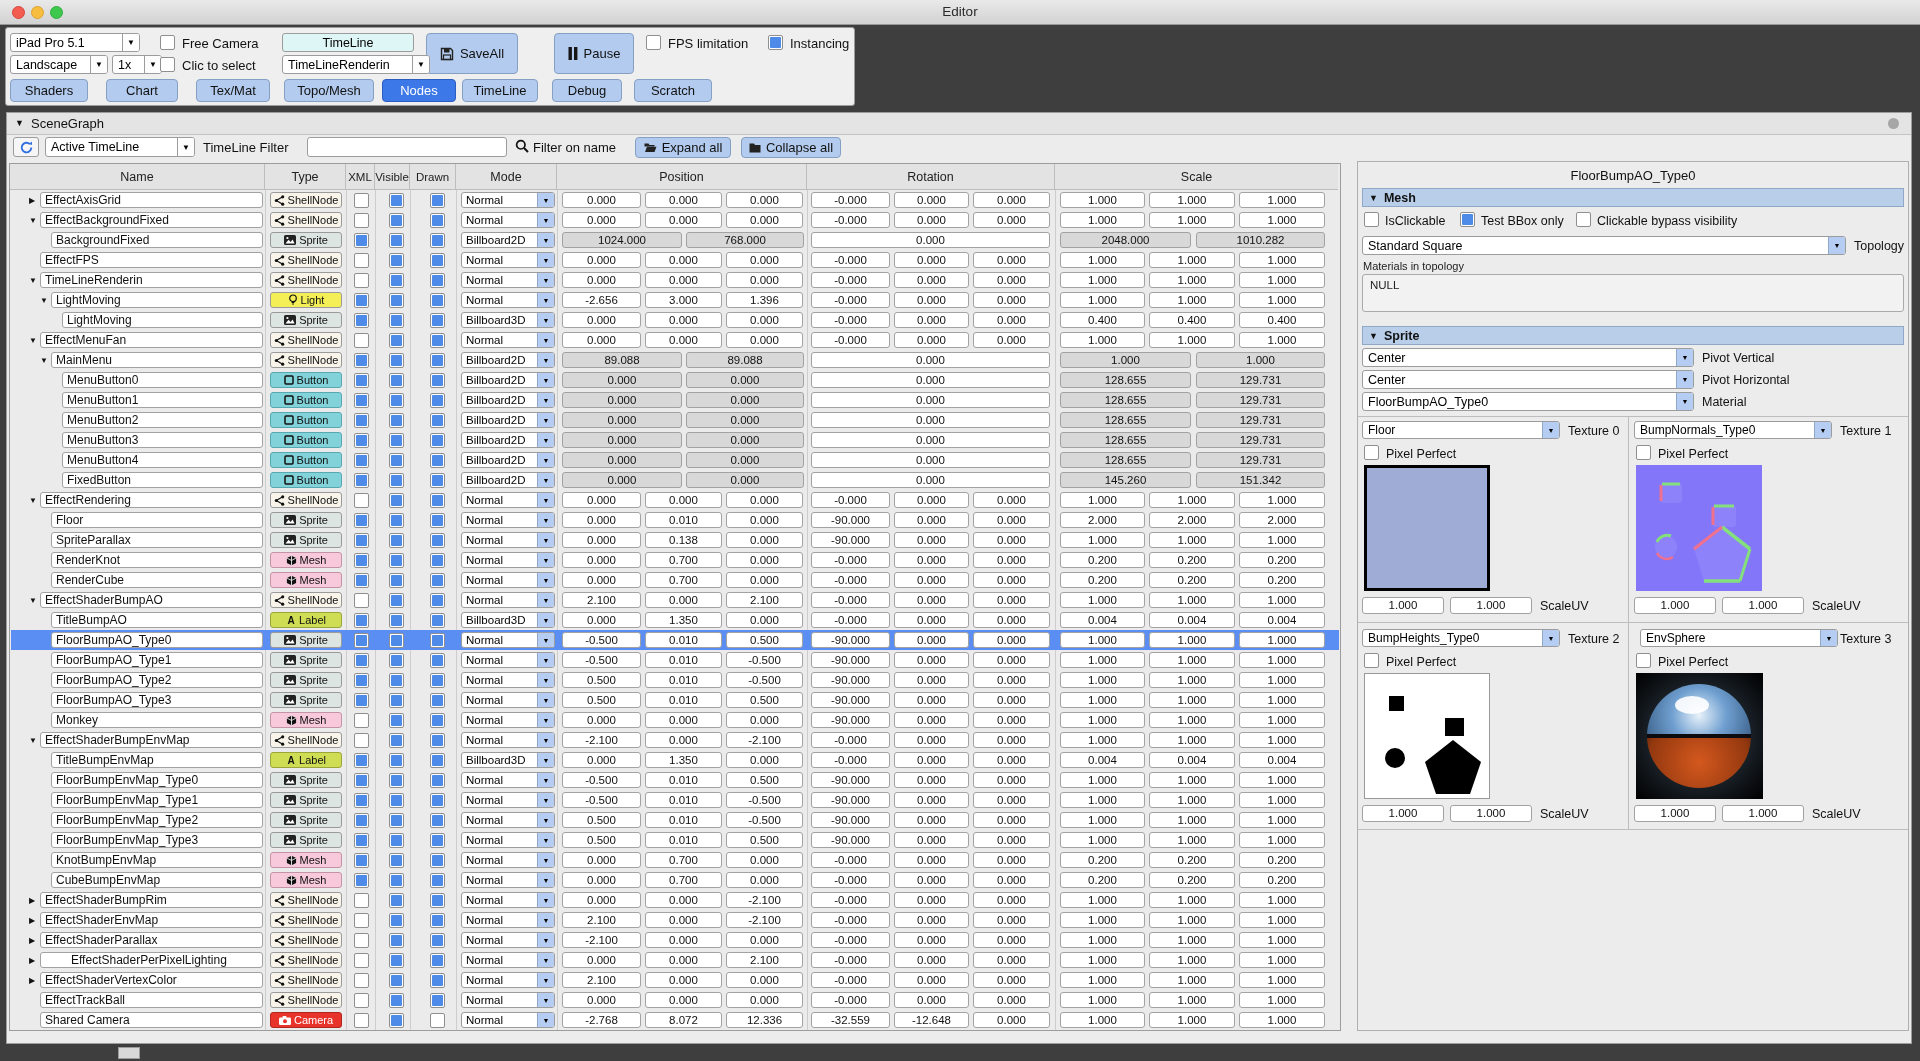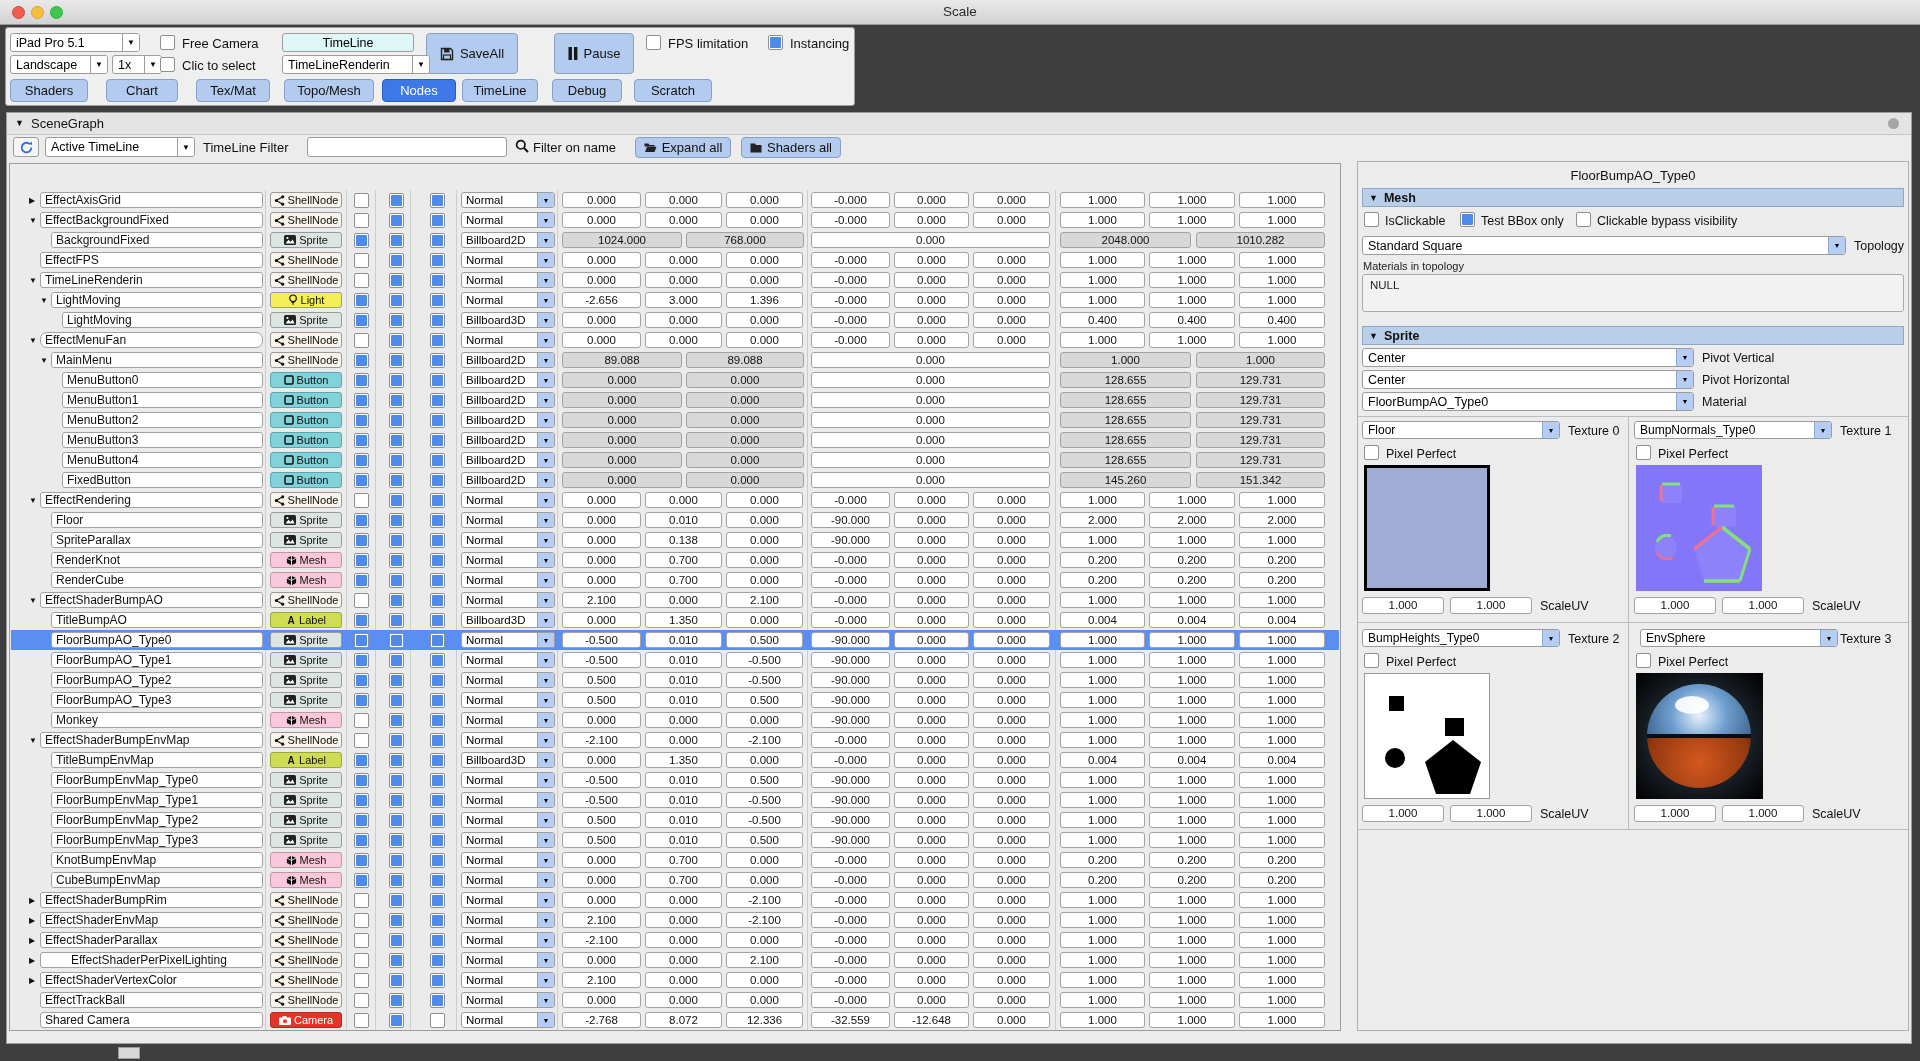--- a/index.html
+++ b/index.html
@@ -55,21 +55,21 @@
   .texcell{position:absolute;width:266px;height:200px;}
   svg{display:block;}
 </style>
 </head>
 <body>
 
 <div id="titlebar">
   <span class="tl" style="left:12px;background:#f35c51;border:1px solid #d9453b;"></span>
   <span class="tl" style="left:31px;background:#f6bd3e;border:1px solid #dda32c;"></span>
   <span class="tl" style="left:50px;background:#3ec94e;border:1px solid #2fae3f;"></span>
-  <div id="wtitle">Scale</div>
+  <div id="wtitle">Editor</div>
 </div>
 
 <div id="toolbar">
   <div class="dd abs row1" style="left:4px;width:130px;height:19px;">
     <span class="txt">iPad Pro 5.1</span>
       <span class="arw">▼</span>
   </div>
   <span class="cb abs" style="left:154px;top:7px;"></span>
   <span class="lbl abs" style="left:176px;top:8px;">Free Camera</span>
   <div class="abs row1" style="left:276px;width:132px;height:19px;background:#dff6f6;border:1px solid #9c9c9c;border-radius:3px;text-align:center;font-size:12.5px;line-height:18px;box-sizing:border-box;">TimeLine</div>
@@ -159,25 +159,36 @@
           </svg>
         </span>
       <span>Expand all</span>
     </div>
     <div class="btn abs" style="left:734px;top:3px;width:100px;height:21px;gap:5px;">
       <span>
           <svg width="12" height="10" viewBox="0 0 12 10">
             <path d="M0.5 0.5 h4.5 l1 1.5 h5.5 v7.5 h-11 z" fill="#222"></path>
           </svg>
         </span>
-      <span>Shaders all</span>
+      <span>Collapse all</span>
     </div>
   </div>
 
   <div id="table">
+    <div id="thead">
+      <div class="hcell" style="width:255px;">Name</div>
+      <div class="hcell" style="width:81px;">Type</div>
+      <div class="hcell" style="width:29px;font-size:11.5px;">XML</div>
+      <div class="hcell" style="width:35px;font-size:11.5px;">Visible</div>
+      <div class="hcell" style="width:46px;font-size:11.5px;">Drawn</div>
+      <div class="hcell" style="width:101px;">Mode</div>
+      <div class="hcell" style="width:250px;">Position</div>
+      <div class="hcell" style="width:248px;">Rotation</div>
+      <div class="hcell" style="width:283px;border-right:none;">Scale</div>
+    </div>
     <div id="tbody">
         <div class="gl" style="left: 255px;"></div>
         <div class="gl" style="left: 336px;"></div>
         <div class="gl" style="left: 365px;"></div>
         <div class="gl" style="left: 400px;"></div>
         <div class="gl" style="left: 446px;"></div>
         <div class="gl" style="left: 547px;"></div>
         <div class="gl" style="left: 797px;"></div>
         <div class="gl" style="left: 1045px;"></div>
         <div class="trow" style="top: 0px;">
@@ -381,21 +392,21 @@
           <div class="field" style="left: 715px; width: 77px;">0.000</div>
           <div class="field" style="left: 800px; width: 79px;">-0.000</div>
           <div class="field" style="left: 883px; width: 75px;">0.000</div>
           <div class="field" style="left: 962px; width: 77px;">0.000</div>
           <div class="field" style="left: 1049px; width: 85px;">0.400</div>
           <div class="field" style="left: 1138px; width: 86px;">0.400</div>
           <div class="field" style="left: 1228px; width: 86px;">0.400</div>
         </div>
         <div class="trow" style="top: 140px;">
           <span class="expander" style="left: 18px;">▼</span>
-          <div class="field namef" style="left: 29px; width: 223px; border-radius: 7px;">EffectMenuFan</div>
+          <div class="field namef" style="left: 29px; width: 223px;">EffectMenuFan</div>
           <div class="badge" style="background: rgb(248, 244, 234); border-color: rgb(154, 154, 154); color: rgb(17, 17, 17);">
             <span style="display: flex;">
               <svg width="11" height="11" viewBox="0 0 12 12">
                 <path d="M2.5 6 L9.5 2 M2.5 6 L9.5 10" stroke="#111" stroke-width="1.3" fill="none"></path>
                 <circle cx="9.5" cy="2" r="1.7" fill="#111"></circle>
                 <circle cx="2.5" cy="6" r="1.7" fill="#111"></circle>
                 <circle cx="9.5" cy="10" r="1.7" fill="#111"></circle>
               </svg>
             </span>
             <span>ShellNode</span>

